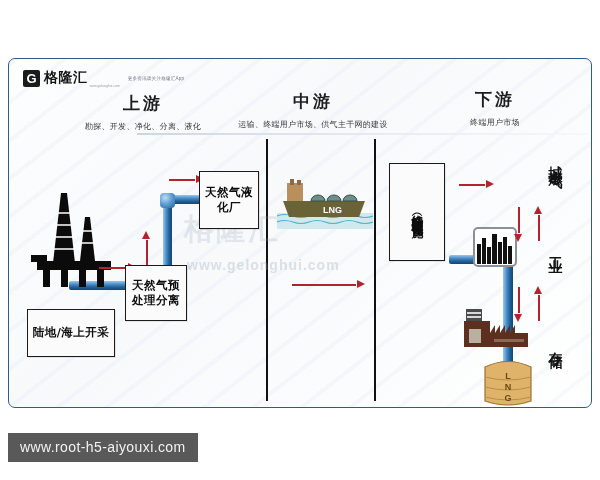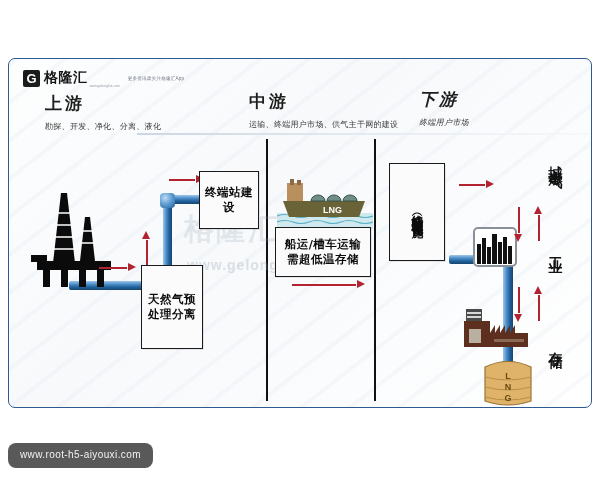--- a/index.html
+++ b/index.html
@@ -17,21 +17,21 @@
     background: #595959;
     color: #f2f2f2;
     font-size: 15px;
     letter-spacing: 0.4px;
     line-height: 1;
     padding: 7px 12px 8px 12px;
     white-space: nowrap;
     z-index: 40;
   }
   #tg-chip { top: 12px; right: 8px; }
-  #url-chip { left: 8px; bottom: 12px; font-size: 10px; border-radius: 8px; }
+  #url-chip { left: 8px; bottom: 18px; font-size: 14px; }
 
   
   #card {
     position: absolute;
     left: 8px; top: 58px;
     width: 584px; height: 350px;
     background: linear-gradient(135deg,#fdfefe 0%,#f7f9fb 40%,#ffffff 100%);
     border: 1.5px solid #2f5a91;
     border-radius: 7px;
     overflow: hidden;
@@ -52,26 +52,26 @@
   }
   #brand-cn { font-size: 14px; font-weight: bold; color: #141414; letter-spacing: .5px; }
   #brand-url { font-size: 3.4px; color: #9aa2ad; margin-left: 2px; align-self: flex-end; margin-bottom: 1px; }
   #brand-tag { font-size: 4.6px; color: #6f7680; margin-left: 8px; letter-spacing: .2px; }
   #brand-rule {
     position: absolute; left: 128px; top: 74px; width: 452px; height: 2px; z-index: 5;
     background: linear-gradient(90deg,#ccd6e3,#e9eef4 60%,#f6f8fa);
   }
 
   
-  .stage-head { position: absolute; z-index: 6; }
+  .stage-head { position: absolute; text-align: center; z-index: 6; }
   .stage-title { font-size: 17px; font-weight: bold; color: #1d1d1d; letter-spacing: 3px; line-height: 1.1; }
   .stage-sub { font-size: 8px; color: #3a3a3a; line-height: 1.3; margin-top: 8px; letter-spacing: .3px; }
   #head-up   { left: 36px;  top: 36px; width: 196px; }
-  #head-mid  { left: 240px; top: 34px; width: 160px; }
-  #head-down { left: 410px; top: 32px; width: 152px; font-style: italic; }
+  #head-mid  { left: 224px; top: 34px; width: 160px; }
+  #head-down { left: 410px; top: 32px; width: 152px; }
 
   
   .divider { position: absolute; width: 2px; background: #111; z-index: 6; }
   #div-1 { left: 257px; top: 80px;  height: 262px; }
   #div-2 { left: 365px; top: 80px;  height: 262px; }
 
   
   .pipe { position: absolute; z-index: 3; }
   .pipe-h {
     background: linear-gradient(180deg,#9ec7ea 0%,#4d8fc9 35%,#1f5f99 70%,#17456f 100%);
@@ -289,26 +289,26 @@
     <svg class="gfx" style="left:470px; top:298px;" width="58" height="50" viewBox="0 0 58 50">
       <path d="M6 10 q23 -11 46 0 v34 q-23 8 -46 0 Z" fill="#e0b36a" stroke="#9c7231" stroke-width="1.2"></path>
       <path d="M6 20 q23 6 46 0" stroke="#b98f45" stroke-width="1" fill="none"></path>
       <path d="M6 30 q23 6 46 0" stroke="#b98f45" stroke-width="1" fill="none"></path>
       <path d="M6 40 q23 6 46 0" stroke="#b98f45" stroke-width="1" fill="none"></path>
       <text x="29" y="22" font-size="9" font-weight="bold" fill="#6b4a12" text-anchor="middle" font-family="'Liberation Sans',sans-serif">L</text>
       <text x="29" y="33" font-size="9" font-weight="bold" fill="#6b4a12" text-anchor="middle" font-family="'Liberation Sans',sans-serif">N</text>
       <text x="29" y="44" font-size="9" font-weight="bold" fill="#6b4a12" text-anchor="middle" font-family="'Liberation Sans',sans-serif">G</text>
     </svg>
 
-
-    <div class="box" id="box-pretreatment" style="left:132px; top:206px; width:62px; height:84px;font-family:Liberation Serif, serif;">天然气预处理分离</div>
-
-    <div class="box" id="box-liquefaction" style="left:190px; top:112px; width:60px; height:58px;">终端站建设</div>
-
-    <div class="box" id="box-transport" style="left:266px; top:168px; width:96px; height:50px;">船运/槽车运输需超低温存储</div>
+    <div class="box" id="box-extraction" style="left:18px; top:250px; width:88px; height:48px;">陆地/海上开采</div>
+
+    <div class="box" id="box-pretreatment" style="left:116px; top:206px; width:62px; height:56px;font-family:Liberation Serif, serif;">天然气预处理分离</div>
+
+    <div class="box" id="box-liquefaction" style="left:190px; top:112px; width:60px; height:58px;">天然气液化厂</div>
+
 
     <div class="box box-v" id="box-terminal" style="left:380px; top:104px; width:56px; height:98px;">终端站（储罐和再气化设施）</div>
 
     <div class="vlabel" style="left:538px; top:96px;">城市燃气</div>
     <div class="vlabel" style="left:538px; top:186px;">工业</div>
     <div class="vlabel" style="left:538px; top:282px;">存储</div>
 
 
   </div>
 

